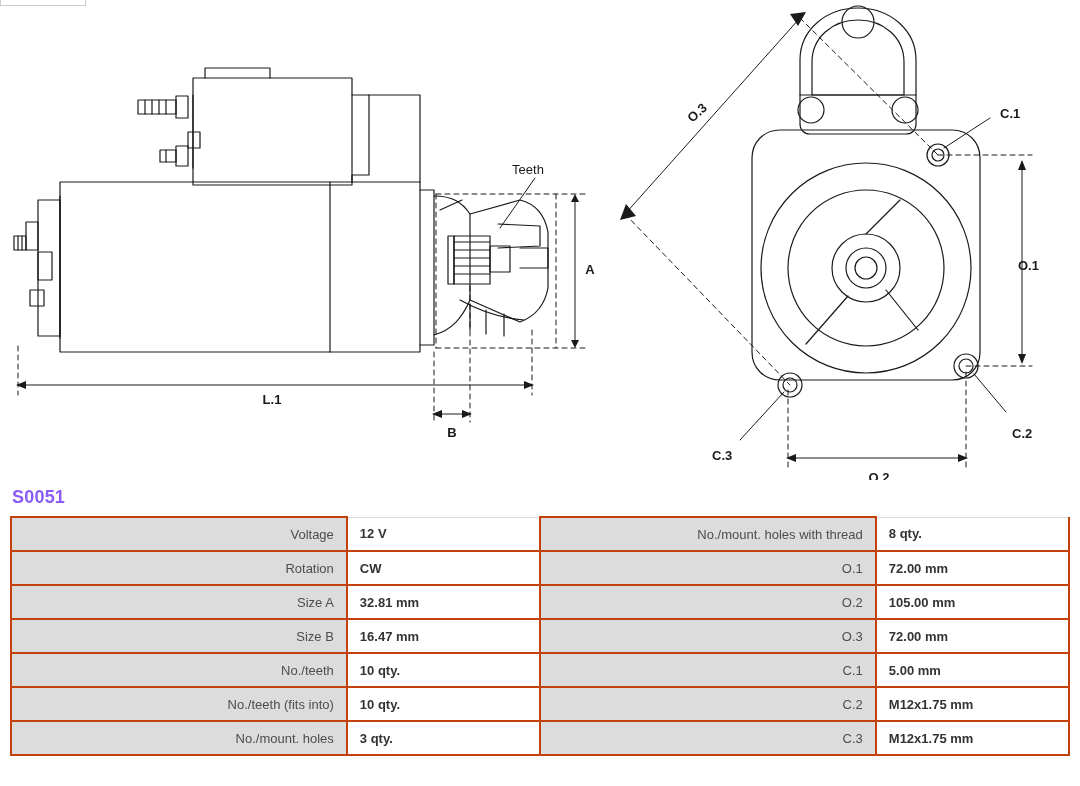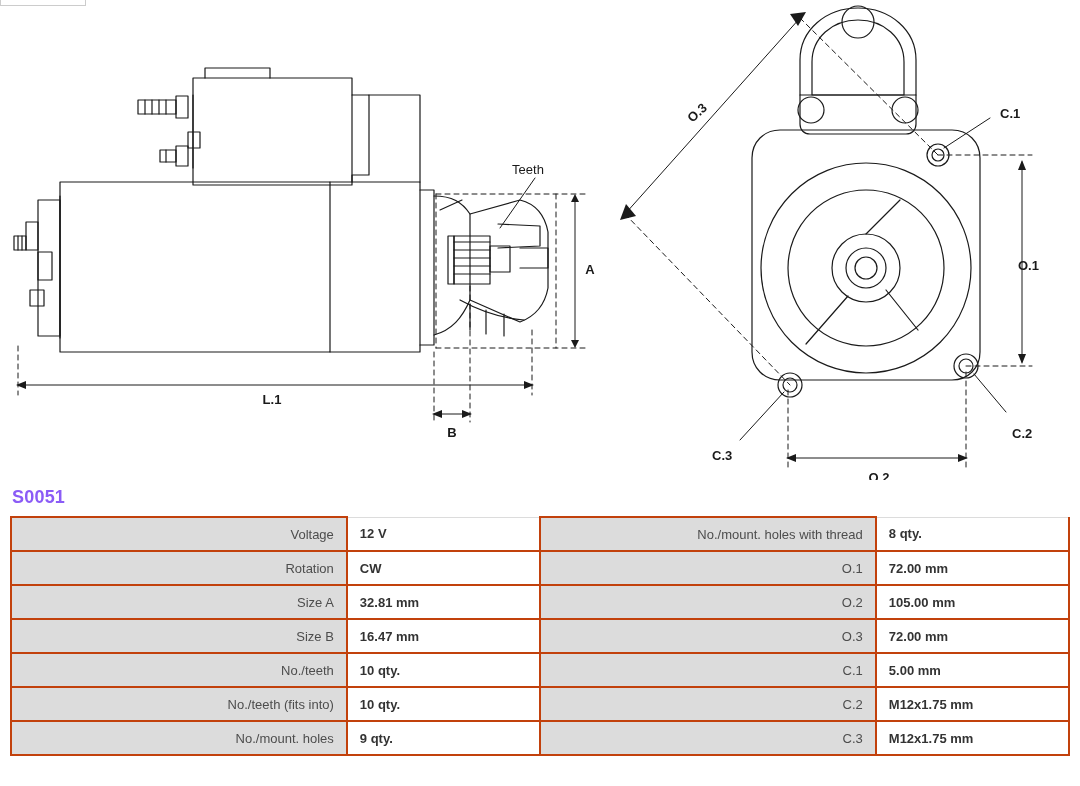--- a/index.html
+++ b/index.html
@@ -305,21 +305,21 @@
           <td class="v">5.00 mm</td>
         </tr>
         <tr>
           <td class="k">No./teeth (fits into)</td>
           <td class="v">10 qty.</td>
           <td class="k">C.2</td>
           <td class="v">M12x1.75 mm</td>
         </tr>
         <tr>
           <td class="k">No./mount. holes</td>
-          <td class="v">9 qty.</td>
+          <td class="v">3 qty.</td>
           <td class="k">C.3</td>
           <td class="v">M12x1.75 mm</td>
         </tr>
       </tbody>
     </table>
   </div>
 
 </div>
 
 </body></html>

